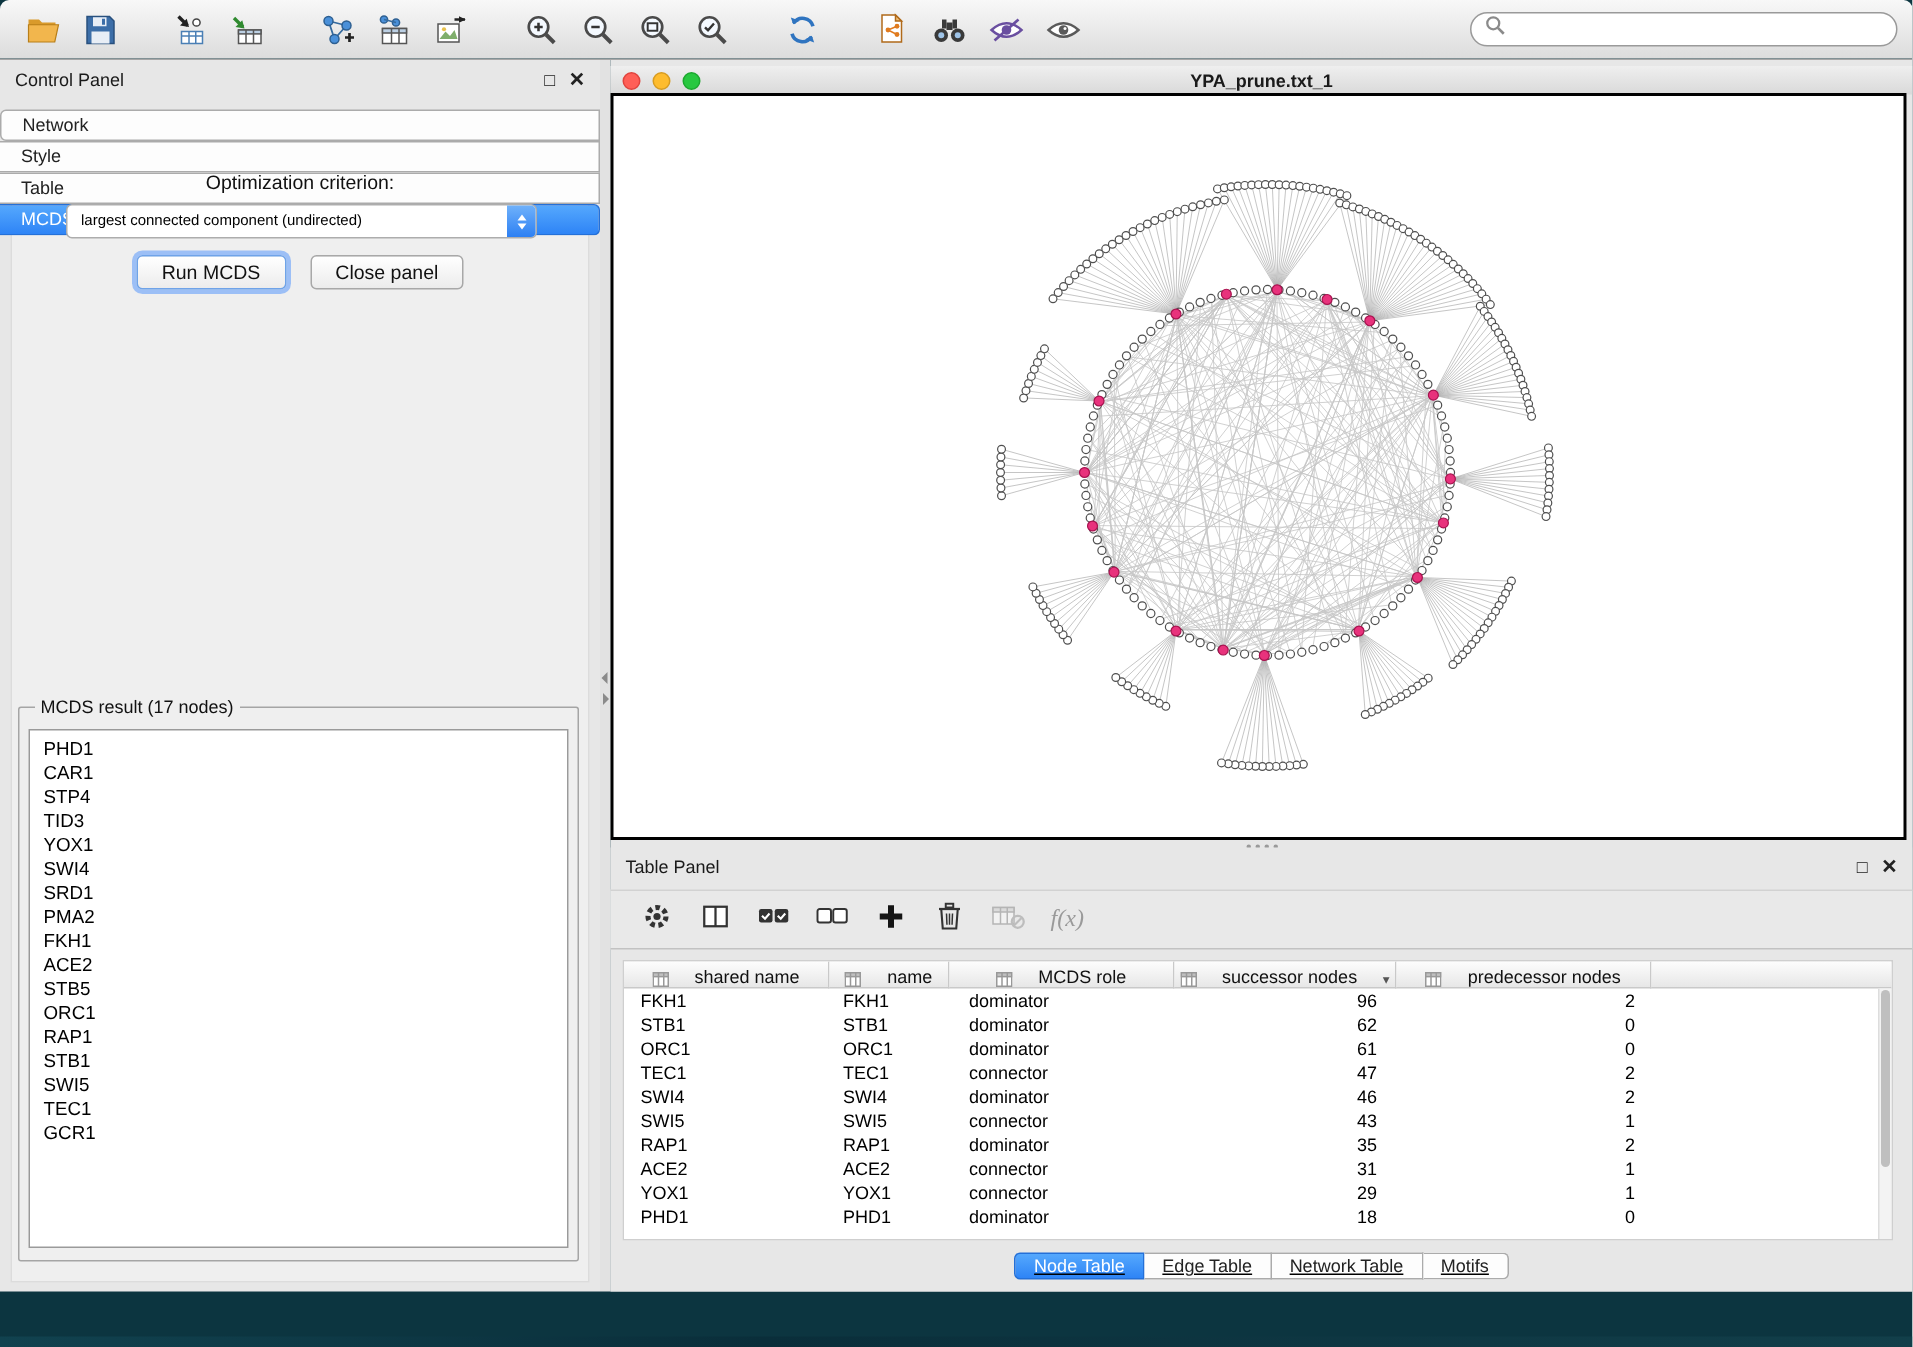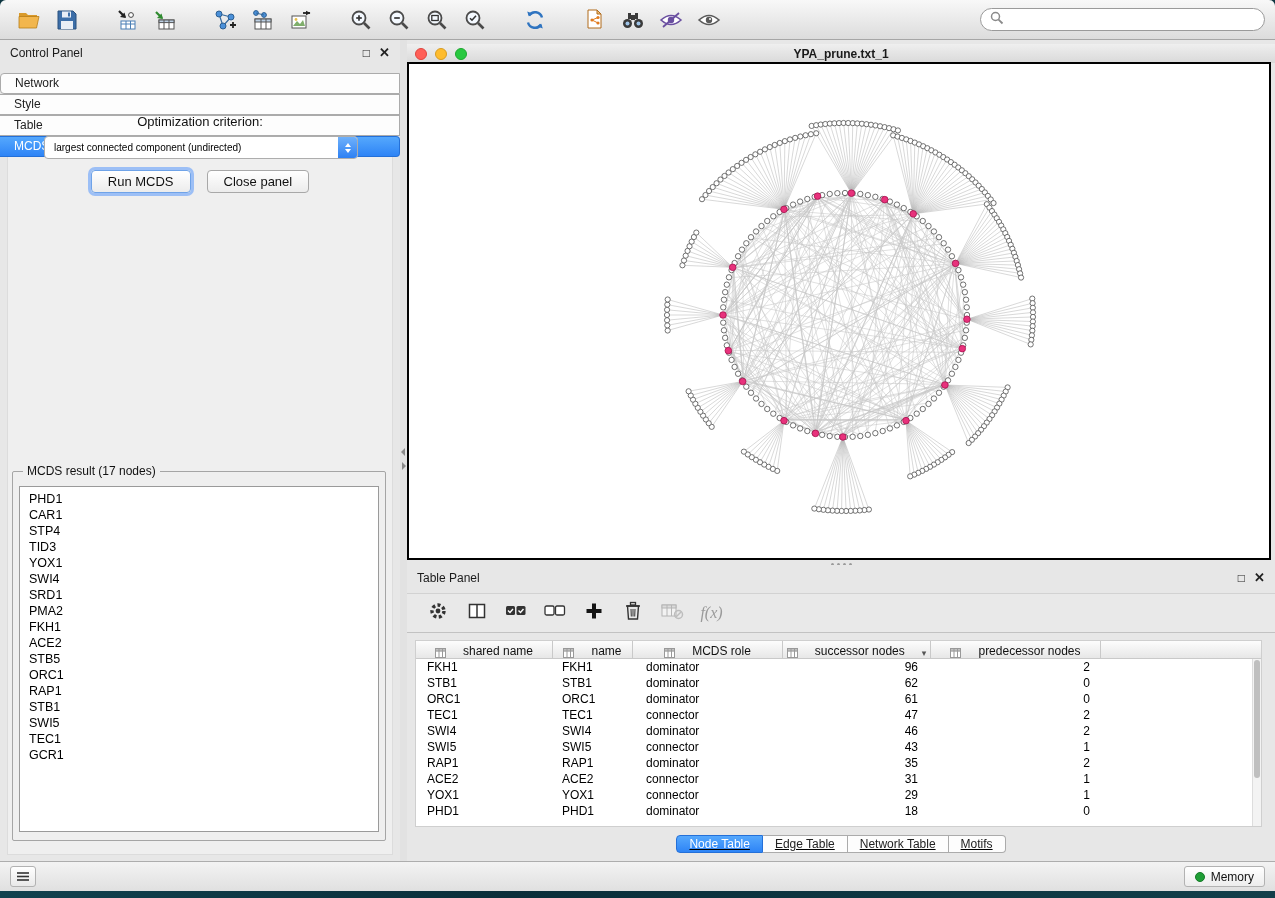--- a/index.html
+++ b/index.html
@@ -1377,30 +1377,15 @@
 
       <div class="tp-tabs">
         <div class="seg active">Node Table</div>
         <div class="seg">Edge Table</div>
         <div class="seg">Network Table</div>
         <div class="seg">Motifs</div>
       </div>
     </div>
   </div>
 
-  <div class="status-bar">
-    <div class="menu-btn">
-      <span>
-        <svg width="14" height="11" viewBox="0 0 14 11">
-            <line x1="1" y1="2" x2="13" y2="2" stroke="#333" stroke-width="1.6"></line>
-            <line x1="1" y1="5.5" x2="13" y2="5.5" stroke="#333" stroke-width="1.6"></line>
-            <line x1="1" y1="9" x2="13" y2="9" stroke="#333" stroke-width="1.6"></line>
-          </svg>
-      </span>
-    </div>
-    <div class="memory-btn">
-      <span class="mem-dot"></span>
-      <span>Memory</span>
-    </div>
-  </div>
 
   <div class="desktop-strip"></div>
 </div>
 
 </body></html>

